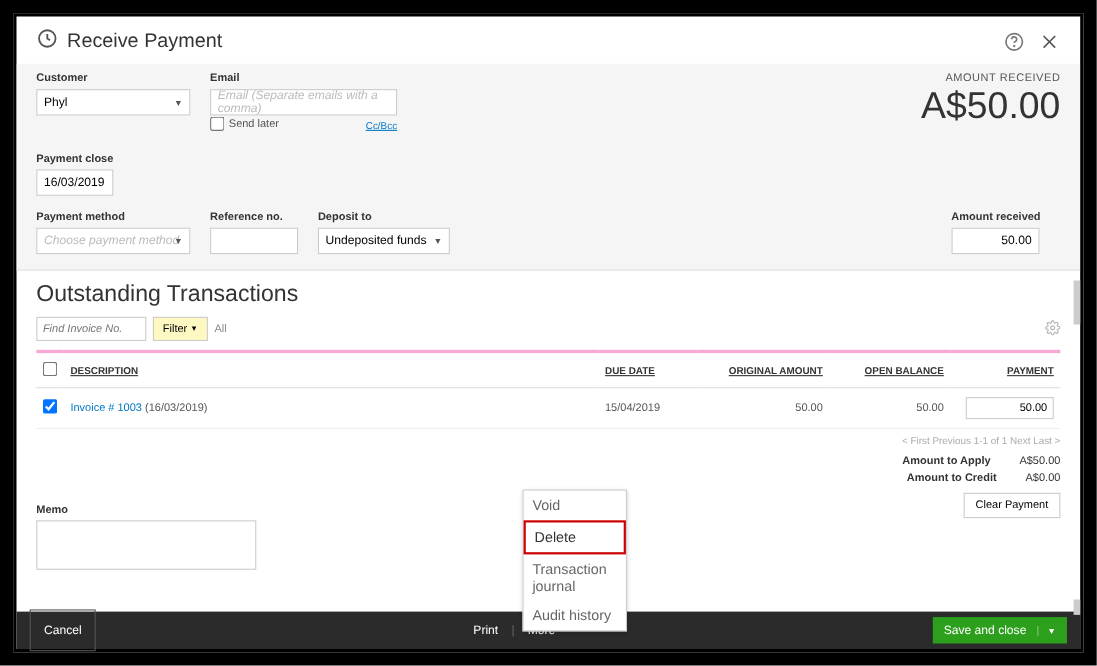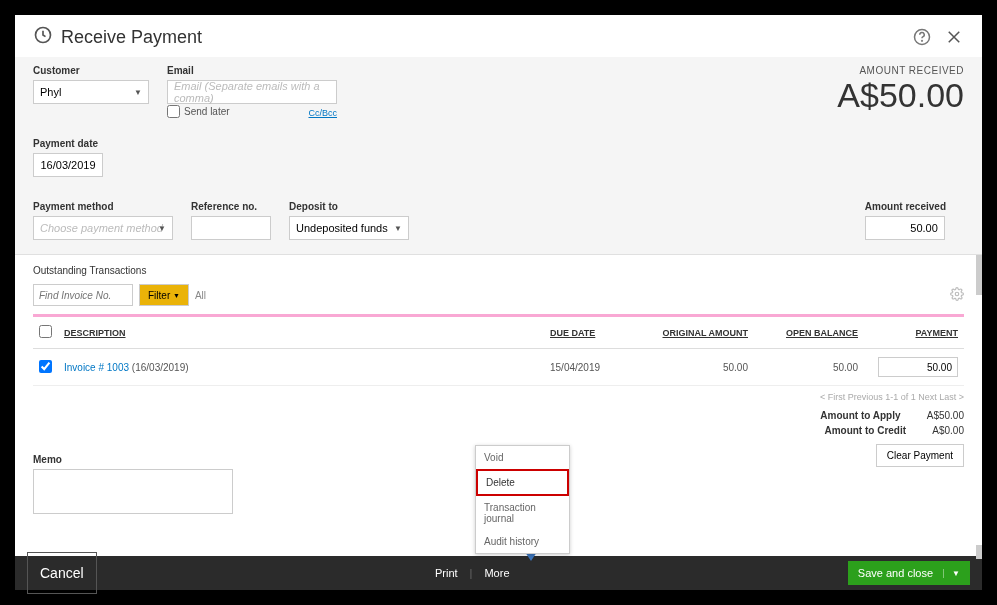--- a/index.html
+++ b/index.html
@@ -9,62 +9,62 @@
 .header { display: flex; align-items: center; padding: 10px 18px 8px 18px; }
 .header .title { font-size: 18px; color: #333; margin-left: 8px; }
 .header .spacer { flex: 1; }
 .header .help, .header .close { width: 20px; height: 20px; display: flex; align-items: center; justify-content: center; cursor: pointer; color: #555; }
 .header .close { margin-left: 12px; font-size: 22px; }
 .section-light { background: #f5f5f5; padding: 8px 18px 14px 18px; border-bottom: 1px solid #e0e0e0; }
 .row1 { display: flex; align-items: flex-start; }
 .field-group { display: flex; flex-direction: column; margin-right: 18px; }
 .label { font-size: 10px; font-weight: bold; color: #333; margin-bottom: 4px; }
 .select, .input { height: 24px; border: 1px solid #ccc; background: #fff; font-size: 11px; padding: 0 6px; display: flex; align-items: center; }
-.select { width: 116px; position: relative; }
+.select { width: 140px; position: relative; }
 .select .caret { position: absolute; right: 6px; font-size: 8px; color: #555; }
 .input-email { width: 170px; color: #bbb; font-style: italic; }
 .ccbcc { font-size: 9px; color: #0077c5; text-align: right; margin-top: 4px; text-decoration: underline; }
 .sendlater { display: flex; align-items: center; font-size: 10px; color: #555; margin-top: 0; }
 .sendlater input { margin-right: 4px; }
 .amount-block { margin-left: auto; text-align: right; }
 .amount-label { font-size: 10px; color: #555; letter-spacing: 0.5px; }
 .amount-value { font-size: 34px; font-weight: 300; color: #333; }
-.row2 { display: flex; align-items: flex-end; margin-top: 24px; }
+.row2 { display: flex; align-items: flex-end; margin-top: 14px; }
 .row2 .field-group .input { width: 70px; }
 .row2 .select.method { width: 140px; color: #bbb; font-style: italic; }
 .row2 .input.ref { width: 80px; }
 .row2 .select.deposit { width: 120px; }
 .row2 .amt-recv { margin-left: auto; }
 .row2 .amt-recv .input { width: 80px; text-align: right; }
 .section-white { padding: 10px 18px; flex: 1; position: relative; overflow: hidden; }
-.ot-title { font-size: 10px; color: #333; margin-bottom: 8px; }
+.ot-title { font-size: 21px; color: #333; margin-bottom: 8px; }
 .ot-controls { display: flex; align-items: center; gap: 6px; margin-bottom: 8px; }
 .ot-search { width: 100px; height: 22px; border: 1px solid #ccc; font-size: 10px; color: #bbb; padding: 0 5px; font-style: italic; }
-.filter-btn { height: 22px; border: 1px solid #ccc; background: #eab308; padding: 0 8px; font-size: 10px; display: flex; align-items: center; cursor: pointer; }
+.filter-btn { height: 22px; border: 1px solid #ccc; background: #fef9c3; padding: 0 8px; font-size: 10px; display: flex; align-items: center; cursor: pointer; }
 .all-lbl { font-size: 10px; color: #888; }
 .gear { margin-left: auto; color: #ccc; font-size: 14px; }
 table { width: 100%; border-collapse: collapse; font-size: 10px; }
 thead th { text-align: left; padding: 8px 6px; border-top: 3px solid #f9a8d4; border-bottom: 1px solid #ddd; font-weight: bold; color: #333; font-size: 9px; text-decoration: underline; }
 thead th.num, tbody td.num { text-align: right; }
 tbody td { padding: 8px 6px; border-bottom: 1px solid #eee; color: #555; }
 tbody td a { color: #0077c5; text-decoration: none; }
 .pay-input { width: 80px; height: 20px; border: 1px solid #ccc; text-align: right; padding: 0 5px; font-size: 10px; }
 .pager { text-align: right; font-size: 9px; color: #aaa; margin-top: 6px; }
 .totals { text-align: right; margin-top: 8px; font-size: 10px; color: #333; }
 .totals div { margin-bottom: 4px; }
 .totals .lbl { display: inline-block; width: 100px; font-weight: bold; text-align: right; margin-right: 24px; }
 .clear-btn { border: 1px solid #ccc; background: #fff; padding: 5px 10px; font-size: 10px; float: right; margin-top: 4px; cursor: pointer; }
 .memo-area { margin-top: 18px; }
 .memo-area textarea { width: 200px; height: 45px; border: 1px solid #ccc; resize: none; }
 .popup-menu { position: absolute; left: 460px; top: 430px; width: 95px; background: #fff; border: 1px solid #ccc; box-shadow: 0 1px 4px rgba(0,0,0,0.2); z-index: 10; }
-.popup-menu div { padding: 6px 8px; font-size: 10px; color: #666; cursor: pointer; }
+.popup-menu div { padding: 6px 8px; font-size: 13px; color: #666; cursor: pointer; }
 .popup-menu div.highlight { border: 2px solid #c00; color: #333; }
 .arrow { position: absolute; left: 504px; top: 480px; z-index: 5; }
 .footer { background: #2b2b2b; color: #fff; display: flex; align-items: center; height: 34px; padding: 0 12px; }
-.footer .cancel { border: 1px solid #555; padding: 12px 12px; font-size: 14px; cursor: pointer; }
+.footer .cancel { border: 1px solid #555; padding: 12px 12px; font-size: 11px; cursor: pointer; }
 .footer .center { flex: 1; display: flex; justify-content: center; gap: 12px; font-size: 11px; }
 .footer .center span { cursor: pointer; }
 .footer .center .divider { color: #666; }
 .footer .save { background: #2ca01c; padding: 6px 10px; font-size: 11px; display: flex; align-items: center; cursor: pointer; }
 .footer .save .caret { margin-left: 10px; font-size: 8px; border-left: 1px solid rgba(255,255,255,0.4); padding-left: 8px; }
 .scroll-indicator { position: absolute; right: 0; top: 240px; width: 6px; height: 40px; background: #ccc; }
 .scroll-indicator2 { position: absolute; right: 0; top: 530px; width: 6px; height: 14px; background: #ccc; }
 </style>
 </head>
 <body>
@@ -115,22 +115,22 @@
           </div>
         </div>
         <div class="amount-block">
           <div class="amount-label">AMOUNT RECEIVED</div>
           <div class="amount-value">A$50.00</div>
         </div>
       </div>
 
       <div class="row2" style="margin-top:20px;">
         <div class="field-group">
-          <span class="label">Payment date</span>
-          <input class="input" style="width: 70px; text-align: center;" value="16/03/2019">
+          <span class="label">Payment close</span>
+          <input class="input" style="width: 70px;" value="16/03/2019">
         </div>
       </div>
 
       <div class="row2">
         <div class="field-group">
           <span class="label">Payment method</span>
           <div class="select method">
             <span>Choose payment method</span>
             <span class="caret">▼</span>
           </div>

